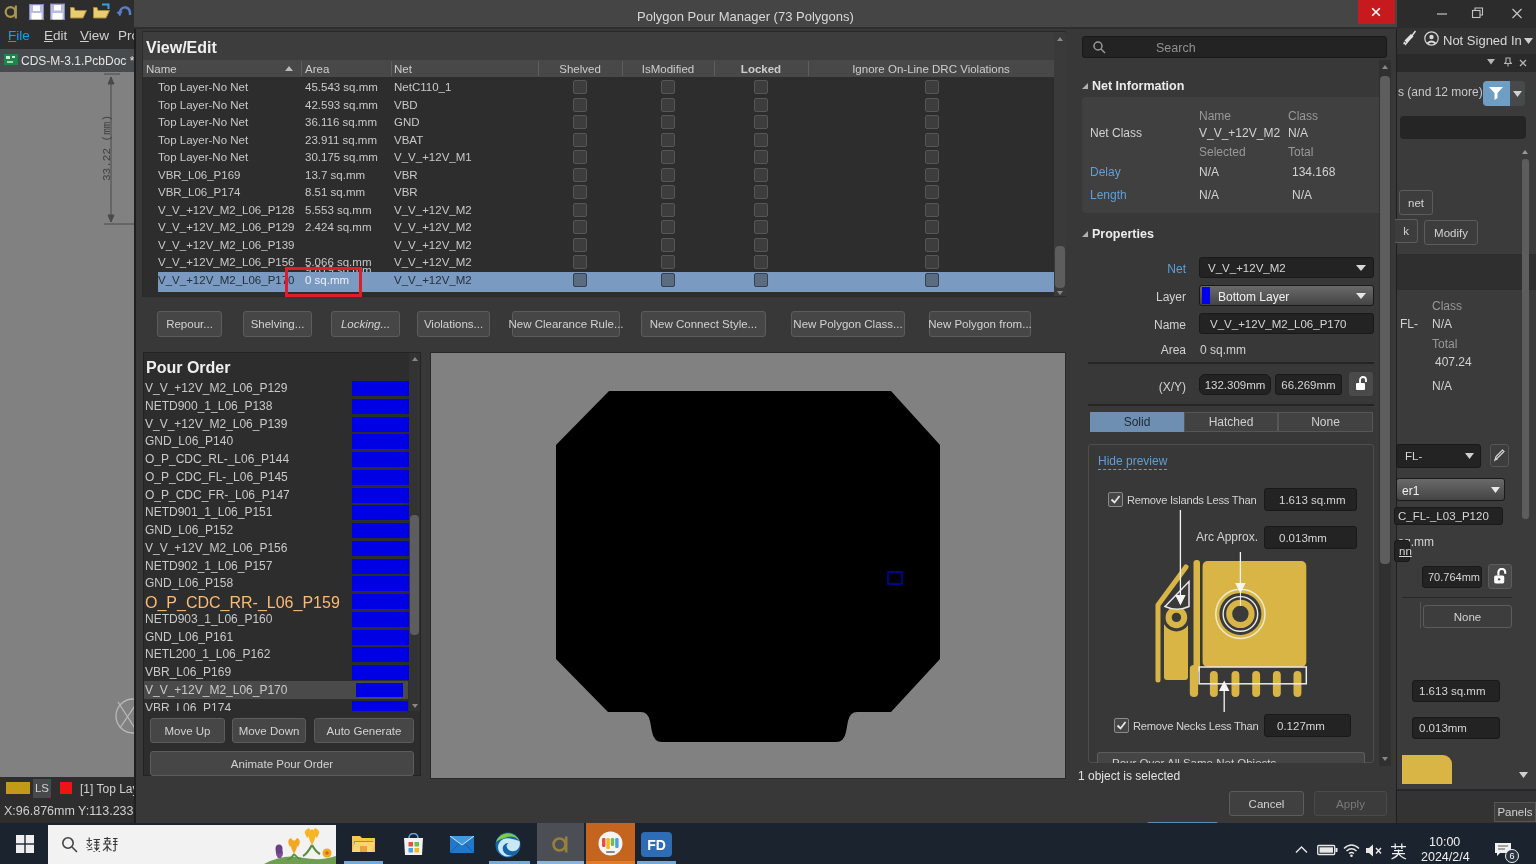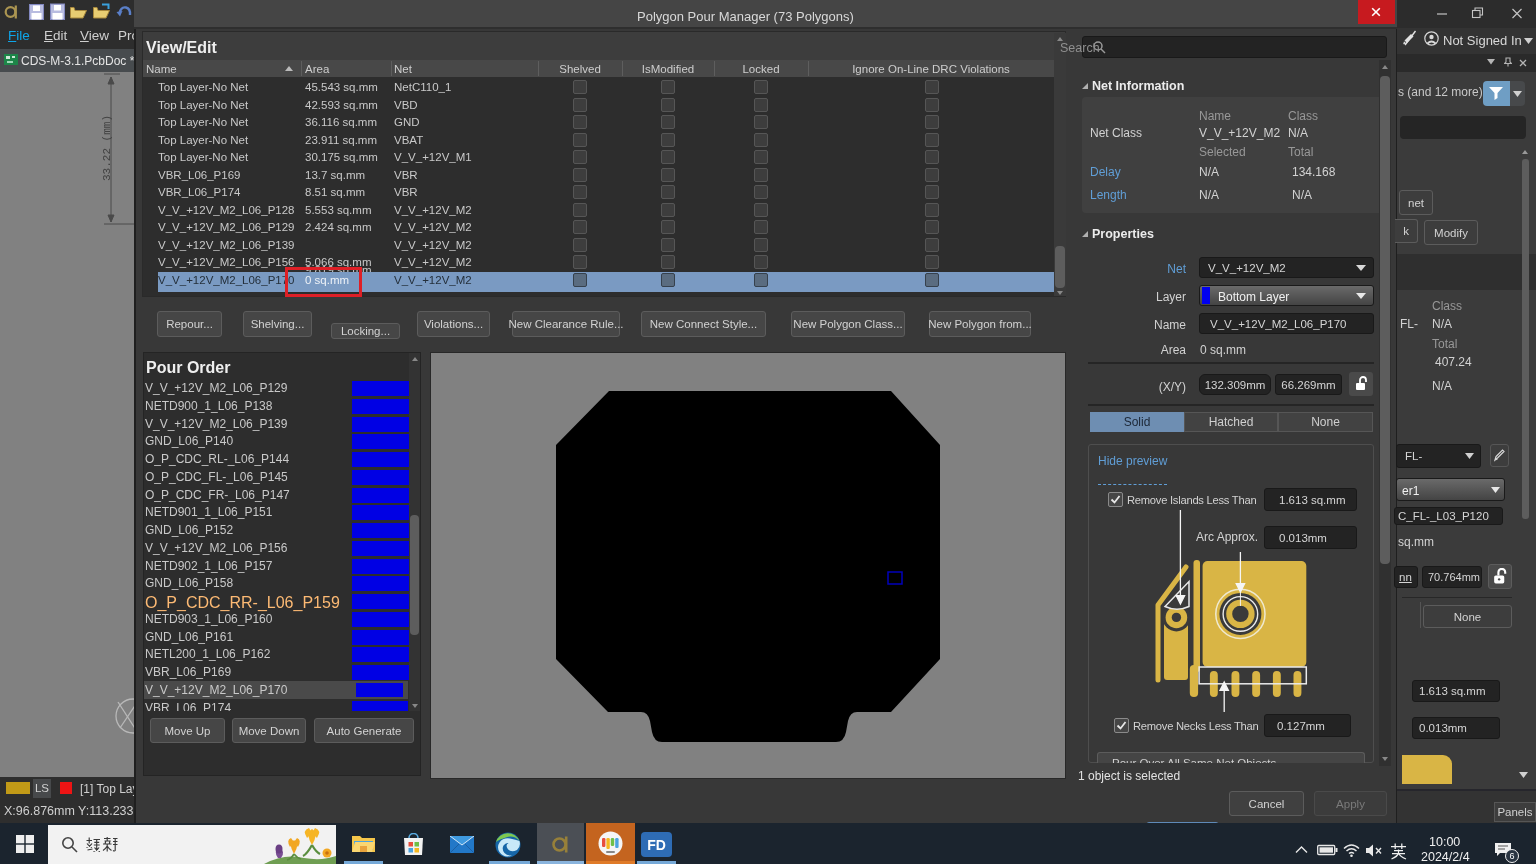--- a/index.html
+++ b/index.html
@@ -96,21 +96,21 @@
 
 <div class="abs" style="left:142px;top:31px;width:924px;height:266px;background:#3d3d3d;border:1px solid #2a2a2a;box-sizing:border-box;"></div>
 <div class="txt" style="left:146px;top:40px;font-size:16px;font-weight:bold;color:#efefef;">View/Edit</div>
 <div class="abs" style="left:143px;top:60px;width:911px;height:17px;background:#484848;"></div>
 <div class="abs" style="left:143px;top:77px;width:911px;height:219px;background:#2d2d2d;"></div>
 <div class="txt" style="left:146px;top:64px;color:#cdcdcd;">Name</div>
 <div class="txt" style="left:305px;top:64px;color:#cdcdcd;">Area</div>
 <div class="txt" style="left:394px;top:64px;color:#cdcdcd;">Net</div>
 <div class="txt" style="left:580px;top:64px;color:#cdcdcd;transform:translateX(-50%);">Shelved</div>
 <div class="txt" style="left:668px;top:64px;color:#cdcdcd;transform:translateX(-50%);">IsModified</div>
-<div class="txt" style="left:761px;top:64px;color:#cdcdcd;transform:translateX(-50%);">Locked</div>
+<div class="txt" style="left:761px;top:64px;color:#cdcdcd;transform:translateX(-50%);font-weight:bold;">Locked</div>
 <div class="txt" style="left:931px;top:64px;color:#cdcdcd;transform:translateX(-50%);">Ignore On-Line DRC Violations</div>
 <svg class="abs" style="left:284px;top:65px;" width="10" height="8" viewBox="0 0 10 8">
       <path d="M1 6 L5 1 L9 6 Z" fill="#bbb"></path>
     </svg>
 <div class="abs" style="left:301px;top:61px;width:1px;height:15px;background:#5e5e5e;"></div>
 <div class="abs" style="left:391px;top:61px;width:1px;height:15px;background:#5e5e5e;"></div>
 <div class="abs" style="left:538px;top:61px;width:1px;height:15px;background:#5e5e5e;"></div>
 <div class="abs" style="left:622px;top:61px;width:1px;height:15px;background:#5e5e5e;"></div>
 <div class="abs" style="left:714px;top:61px;width:1px;height:15px;background:#5e5e5e;"></div>
 <div class="abs" style="left:808px;top:61px;width:1px;height:15px;background:#5e5e5e;"></div>
@@ -204,21 +204,21 @@
 <div class="abs" style="left:1054px;top:33px;width:12px;height:263px;background:#3a3a3a;"></div>
 <svg class="abs" style="left:1056px;top:36px;" width="8" height="6" viewBox="0 0 8 6">
       <path d="M1 5 L4 1 L7 5 Z" fill="#888"></path>
     </svg>
 <div class="abs" style="left:1055px;top:246px;width:10px;height:42px;background:#5d5d5d;border-radius:4px;"></div>
 <svg class="abs" style="left:1056px;top:290px;" width="8" height="6" viewBox="0 0 8 6">
       <path d="M1 1 L4 5 L7 1 Z" fill="#888"></path>
     </svg>
 <div class="btn" style="left:157px;top:311px;width:65px;height:26px;">Repour...</div>
 <div class="btn" style="left:243px;top:311px;width:69px;height:26px;">Shelving...</div>
-<div class="btn" style="left:331px;top:323px;width:69px;height:16px;">Locking...</div>
+<div class="btn" style="left:331px;top:311px;width:69px;height:26px;font-style:italic;">Locking...</div>
 <div class="btn" style="left:417px;top:311px;width:73px;height:26px;">Violations...</div>
 <div class="btn" style="left:512px;top:311px;width:108px;height:26px;">New Clearance Rule...</div>
 <div class="btn" style="left:641px;top:311px;width:125px;height:26px;">New Connect Style...</div>
 <div class="btn" style="left:791px;top:311px;width:114px;height:26px;">New Polygon Class...</div>
 <div class="btn" style="left:929px;top:311px;width:102px;height:26px;">New Polygon from...</div>
 
 <div class="abs" style="left:143px;top:352px;width:278px;height:424px;background:#2d2d2d;border:1px solid #242424;box-sizing:border-box;"></div>
 <div class="txt" style="left:146px;top:360px;font-size:16px;font-weight:bold;color:#efefef;">Pour Order</div>
 <div class="txt" style="left:145px;top:382.0px;font-size:12px;color:#c9c9c9;">V_V_+12V_M2_L06_P129</div>
 <div class="abs" style="left:352px;top:381.0px;width:57px;height:15px;background:#0000e4;"></div>
@@ -267,33 +267,34 @@
       <path d="M1 5 L4 1 L7 5 Z" fill="#888"></path>
     </svg>
 <div class="abs" style="left:410px;top:515px;width:9px;height:120px;background:#5d5d5d;border-radius:4px;"></div>
 <svg class="abs" style="left:411px;top:703px;" width="8" height="6" viewBox="0 0 8 6">
       <path d="M1 1 L4 5 L7 1 Z" fill="#888"></path>
     </svg>
 
 <div class="btn" style="left:150px;top:718px;width:75px;height:25px;">Move Up</div>
 <div class="btn" style="left:232px;top:718px;width:74px;height:25px;">Move Down</div>
 <div class="btn" style="left:314px;top:718px;width:100px;height:25px;">Auto Generate</div>
+<div class="btn" style="left:150px;top:751px;width:264px;height:25px;">Animate Pour Order</div>
 
 <div class="abs" style="left:430px;top:352px;width:636px;height:427px;background:#818181;border:1px solid #282828;box-sizing:border-box;"></div>
 <svg class="abs" style="left:430px;top:352px;" width="636" height="427" viewBox="0 0 636 427">
 <path d="M179,39 L461,39 L510,93 L510,307 L461,360 L427,360 Q420,360 418,369 L416,380 Q414,390 406,390 L232,390 Q224,390 222,380 L220,369 Q218,360 211,360 L178,360 L126,307 L126,93 Z" fill="#000"></path>
 <rect x="458" y="220" width="14" height="12" fill="none" stroke="#0000bb" stroke-width="1.5"></rect>
 </svg>
 
 <div class="tbox" style="left:1082px;top:36px;width:305px;height:22px;"></div>
 <svg class="abs" style="left:1092px;top:40px;" width="14" height="14" viewBox="0 0 14 14">
       <circle cx="6" cy="6" r="4" fill="none" stroke="#9a9a9a" stroke-width="1.5"></circle>
       <line x1="9" y1="9" x2="13" y2="13" stroke="#9a9a9a" stroke-width="1.5"></line>
     </svg>
-<div class="txt" style="left:1060px;top:42px;font-size:12.5px;color:#909090;">Search</div>
+<div class="txt" style="left:1156px;top:42px;font-size:12.5px;color:#909090;">Search</div>
 
 <svg class="abs" style="left:1081px;top:82px;" width="8" height="8" viewBox="0 0 8 8">
       <path d="M7 1 L7 7 L1 7 Z" fill="#b0b0b0"></path>
     </svg>
 <div class="txt" style="left:1092px;top:80px;font-size:12.5px;font-weight:bold;color:#ececec;">Net Information</div>
 <div class="abs" style="left:1082px;top:97px;width:305px;height:116px;background:#404040;border-radius:4px;"></div>
 <div class="txt gray" style="left:1199px;top:110px;font-size:12px;">Name</div>
 <div class="txt gray" style="left:1288px;top:110px;font-size:12px;">Class</div>
 <div class="txt" style="left:1090px;top:127px;font-size:12px;">Net Class</div>
 <div class="txt" style="left:1199px;top:127px;font-size:12px;">V_V_+12V_M2</div>
@@ -349,21 +350,21 @@
 <rect x="2" y="7" width="9" height="7" rx="1" fill="#fff"></rect>
 <path d="M6 7 L6 4 a3 3 0 0 1 6 0 L12 6" fill="none" stroke="#fff" stroke-width="1.8"></path>
 </svg>
 <div class="abs" style="left:1088px;top:404px;width:286px;height:2px;background:#252525;"></div>
 
 <div class="abs" style="left:1090px;top:412px;width:94px;height:20px;background:#6e8eb2;color:#1c2736;font-size:12px;display:flex;align-items:center;justify-content:center;">Solid</div>
 <div class="abs" style="left:1184px;top:412px;width:94px;height:20px;background:#424242;border:1px solid #565656;color:#cfcfcf;font-size:12px;display:flex;align-items:center;justify-content:center;box-sizing:border-box;">Hatched</div>
 <div class="abs" style="left:1278px;top:412px;width:95px;height:20px;background:#424242;border:1px solid #565656;color:#cfcfcf;font-size:12px;display:flex;align-items:center;justify-content:center;box-sizing:border-box;">None</div>
 
 <div class="abs" style="left:1088px;top:444px;width:286px;height:319px;border:1px solid #4e4e4e;border-radius:3px;box-sizing:border-box;"></div>
-<div class="txt blue" style="left:1098px;top:455px;font-size:12px;border-bottom:1px dashed #609ed6;padding-bottom:17px;">Hide preview</div>
+<div class="txt blue" style="left:1098px;top:455px;font-size:12px;border-bottom:1px dashed #609ed6;padding-bottom:2px;">Hide preview</div>
 
 <div class="abs cb" style="left:1108px;top:492px;width:15px;height:15px;background:#464646;border-color:#8a8a8a;"></div>
 <svg class="abs" style="left:1110px;top:494px;" width="11" height="11" viewBox="0 0 11 11">
       <path d="M1.5 5.5 L4.5 8.5 L9.5 2" fill="none" stroke="#e8e8e8" stroke-width="1.8"></path>
     </svg>
 <div class="txt" style="left:1127px;top:495px;font-size:11.2px;letter-spacing:-0.25px;">Remove Islands Less Than</div>
 <div class="tbox" style="left:1264px;top:488px;width:93px;height:23px;">
       <span style="margin-left:14px;">1.613 sq.mm</span>
     </div>
 
@@ -512,21 +513,21 @@
 <div class="txt" style="left:1402px;top:485px;font-size:12px;color:#f0f0f0;">er1</div>
 <svg class="abs" style="left:1491px;top:487px;" width="9" height="6" viewBox="0 0 9 6">
       <path d="M0 0 L9 0 L4.5 6 Z" fill="#e8e8e8"></path>
     </svg>
 
 <div class="tbox" style="left:1394px;top:507px;width:109px;height:18px;">
       <span style="margin-left:3px;">C_FL-_L03_P120</span>
     </div>
 <div class="txt" style="left:1398px;top:536px;font-size:12px;">sq.mm</div>
 
-<div class="tbox" style="left:1394px;top:566px;width:24px;height:22px;text-decoration:underline;">
+<div class="tbox" style="left:1394px;top:540px;width:16px;height:22px;text-decoration:underline;">
       <span style="margin-left:4px;">nn</span>
     </div>
 <div class="tbox" style="left:1422px;top:566px;width:60px;height:22px;font-size:11px;">
       <span style="margin-left:5px;">70.764mm</span>
     </div>
 <div class="abs" style="left:1488px;top:564px;width:24px;height:25px;background:#4a4a4a;border:1px solid #5c5c5c;border-radius:3px;box-sizing:border-box;"></div>
 <svg class="abs" style="left:1492px;top:568px;" width="16" height="17" viewBox="0 0 15 16">
 <rect x="2" y="7" width="9.5" height="7.5" rx="1.5" fill="#fff"></rect>
 <path d="M6 7 L6 4 a3.2 3.2 0 0 1 6.4 0 L12.4 5.5" fill="none" stroke="#fff" stroke-width="2"></path>
 <circle cx="6.7" cy="10.7" r="1.1" fill="#4a4a4a"></circle>

